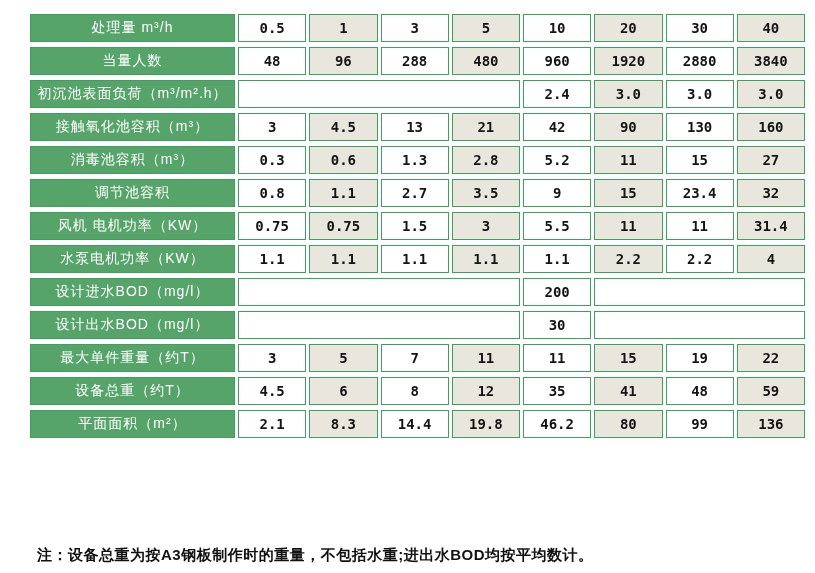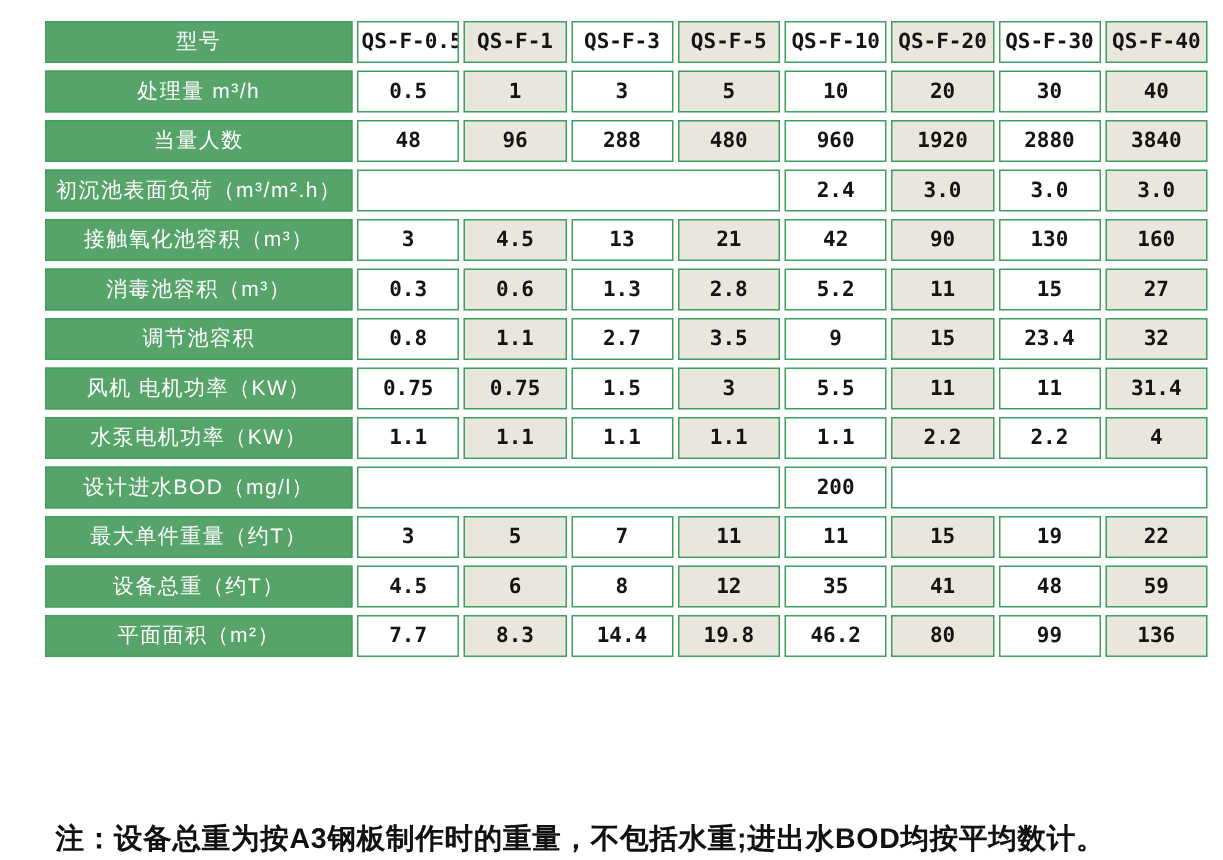--- a/index.html
+++ b/index.html
@@ -49,48 +49,37 @@
     font-size: 14px;
     color: #141414;
   }
   td.c-white { background: #ffffff; }
   td.c-beige { background: #e9e7dd; }
   td.merged  { background: #ffffff; }
   .footnote {
     position: absolute;
     left: 37px;
     top: 546px;
-    font-size: 19px;
+    font-size: 15px;
     font-weight: 700;
     color: #111111;
     letter-spacing: 0.5px;
   }
 </style>
 </head>
 <body>
 
 <div class="page">
   <div class="table-wrap">
     <table class="spec">
       <colgroup>
         <col style="width:205px">
       </colgroup>
       <tbody>
           <tr>
-            <td class="label-cell">型号</td>
-            <td class="val c-white">QS-F-0.5</td>
-            <td class="val c-beige">QS-F-1</td>
-            <td class="val c-white">QS-F-3</td>
-            <td class="val c-beige">QS-F-5</td>
-            <td class="val c-white">QS-F-10</td>
-            <td class="val c-beige">QS-F-20</td>
-            <td class="val c-white">QS-F-30</td>
-            <td class="val c-beige">QS-F-40</td>
-          </tr>
-          <tr>
             <td class="label-cell">处理量 m³/h</td>
             <td class="val c-white">0.5</td>
             <td class="val c-beige">1</td>
             <td class="val c-white">3</td>
             <td class="val c-beige">5</td>
             <td class="val c-white">10</td>
             <td class="val c-beige">20</td>
             <td class="val c-white">30</td>
             <td class="val c-beige">40</td>
           </tr>
@@ -168,20 +157,26 @@
             <td class="val c-white">2.2</td>
             <td class="val c-beige">4</td>
           </tr>
           <tr>
             <td class="label-cell">设计进水BOD（mg/l）</td>
             <td class="merged" colspan="4"></td>
             <td class="val c-white">200</td>
             <td class="merged" colspan="3"></td>
           </tr>
           <tr>
+            <td class="label-cell">设计出水BOD（mg/l）</td>
+            <td class="merged" colspan="4"></td>
+            <td class="val c-white">30</td>
+            <td class="merged" colspan="3"></td>
+          </tr>
+          <tr>
             <td class="label-cell">最大单件重量（约T）</td>
             <td class="val c-white">3</td>
             <td class="val c-beige">5</td>
             <td class="val c-white">7</td>
             <td class="val c-beige">11</td>
             <td class="val c-white">11</td>
             <td class="val c-beige">15</td>
             <td class="val c-white">19</td>
             <td class="val c-beige">22</td>
           </tr>
@@ -191,21 +186,21 @@
             <td class="val c-beige">6</td>
             <td class="val c-white">8</td>
             <td class="val c-beige">12</td>
             <td class="val c-white">35</td>
             <td class="val c-beige">41</td>
             <td class="val c-white">48</td>
             <td class="val c-beige">59</td>
           </tr>
           <tr>
             <td class="label-cell">平面面积（m²）</td>
-            <td class="val c-white">7.7</td>
+            <td class="val c-white">2.1</td>
             <td class="val c-beige">8.3</td>
             <td class="val c-white">14.4</td>
             <td class="val c-beige">19.8</td>
             <td class="val c-white">46.2</td>
             <td class="val c-beige">80</td>
             <td class="val c-white">99</td>
             <td class="val c-beige">136</td>
           </tr>
         </tbody>
     </table>

